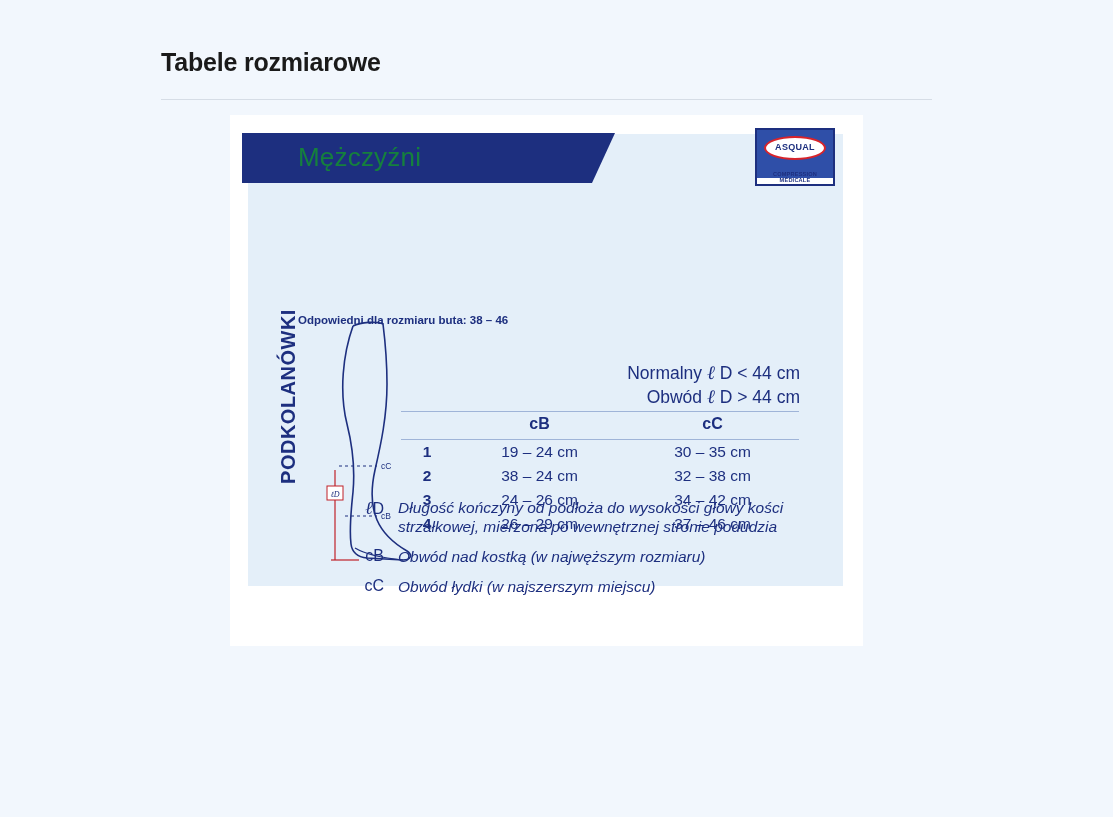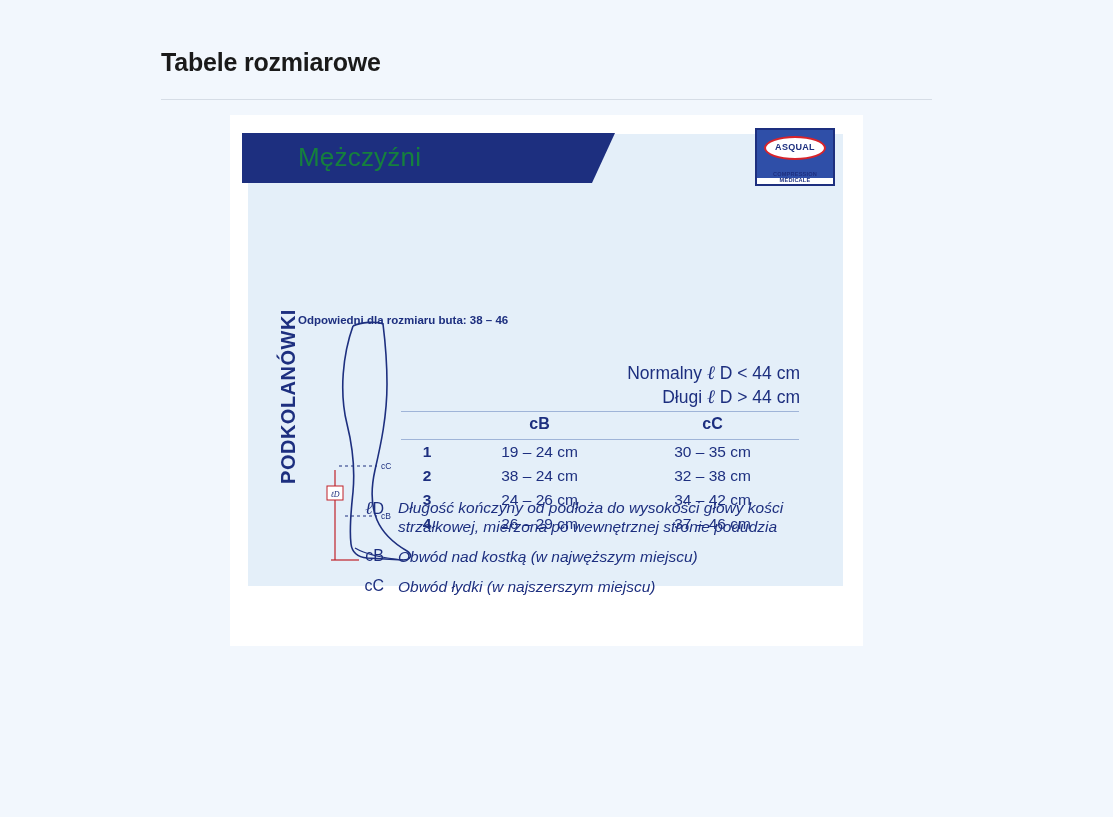--- a/index.html
+++ b/index.html
@@ -285,21 +285,21 @@
       </svg>
     </div>
 
     <div class="defs-top">
       <div>
         <span>Normalny</span>
         <span class="script">ℓ</span>
         <span>D &lt; 44 cm</span>
       </div>
       <div>
-        <span>Długi</span>
+        <span>Obwód</span>
         <span class="script">ℓ</span>
         <span>D &gt; 44 cm</span>
       </div>
     </div>
 
     <div class="mtable">
       <table>
         <thead>
           <tr>
             <th class="idx"></th>
@@ -334,21 +334,21 @@
 
     <div class="legend">
       <div class="legend-row">
         <div class="legend-key">
           <span class="script">ℓ</span><span>D</span>
         </div>
         <div class="legend-val">Długość kończyny od podłoża do wysokości głowy kości strzałkowej, mierzona po wewnętrznej stronie podudzia</div>
       </div>
       <div class="legend-row">
         <div class="legend-key">cB</div>
-        <div class="legend-val">Obwód nad kostką (w najwęższym miejscu)</div>
+        <div class="legend-val">Obwód nad kostką (w najwęższym rozmiaru)</div>
       </div>
       <div class="legend-row">
         <div class="legend-key">cC</div>
         <div class="legend-val">Obwód łydki (w najszerszym miejscu)</div>
       </div>
     </div>
 
   </div>
 </div>
 

